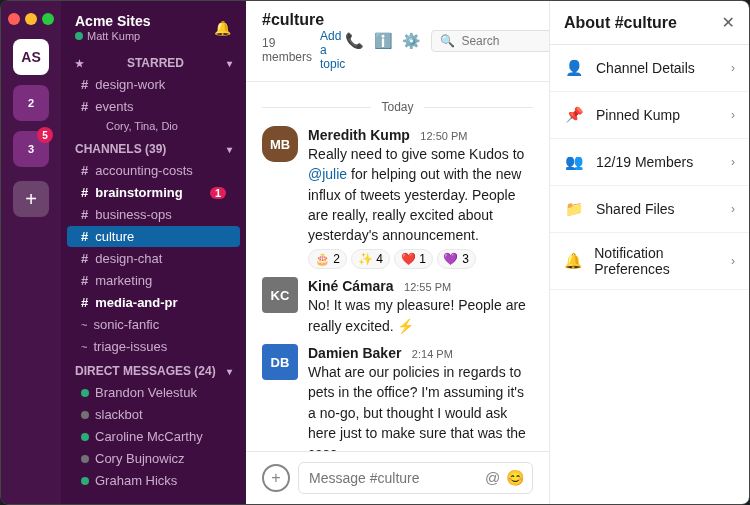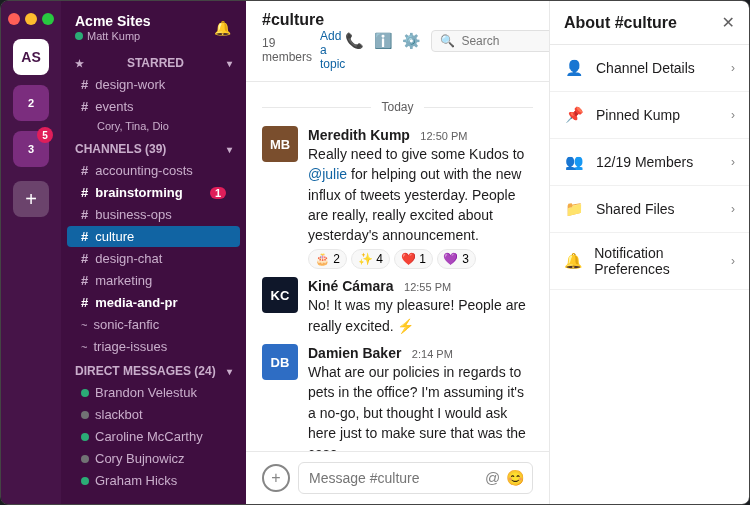--- a/index.html
+++ b/index.html
@@ -46,22 +46,22 @@
     .chat-header-meta { font-size: 12px; color: #616061; display: flex; align-items: center; gap: 8px; }
     .chat-header-actions { display: flex; align-items: center; gap: 10px; }
     .header-icon { color: #616061; cursor: pointer; font-size: 15px; }
     .search-box { display: flex; align-items: center; background: #f8f8f8; border: 1px solid #e0e0e0; border-radius: 4px; padding: 3px 8px; gap: 6px; width: 140px; }
     .search-box input { border: none; background: none; font-size: 12px; outline: none; color: #1d1c1d; width: 100px; }
     .chat-messages { flex: 1; overflow-y: auto; padding: 10px 0; }
     .date-divider { text-align: center; font-size: 12px; color: #616061; margin: 8px 0; display: flex; align-items: center; gap: 10px; padding: 0 16px; }
     .date-divider::before, .date-divider::after { content: ''; flex: 1; height: 1px; background: #e8e8e8; }
     .message { display: flex; gap: 10px; padding: 4px 16px; position: relative; }
     .avatar { width: 36px; height: 36px; border-radius: 4px; flex-shrink: 0; display: flex; align-items: center; justify-content: center; font-size: 13px; font-weight: 700; color: white; }
-    .av-brown { background: #7a4e2d; }
-    .av-teal { background: #0f172a; }
+    .av-brown { background: #7a4e2d; border-radius: 13px; }
+    .av-teal { background: #737373; }
     .av-blue { background: #2e6dc4; }
     .message-content { flex: 1; }
     .message-author { font-size: 14px; font-weight: 700; color: #1d1c1d; display: inline; }
     .message-time { font-size: 11px; color: #616061; margin-left: 6px; }
     .message-text { font-size: 14px; color: #1d1c1d; line-height: 1.45; margin-top: 0; }
     .message-text .mention { color: #1164A3; font-weight: 500; }
     .message-reactions { display: flex; gap: 4px; margin-top: 4px; }
     .reaction { background: #f8f8f8; border: 1px solid #e8e8e8; border-radius: 12px; padding: 2px 6px; font-size: 12px; cursor: pointer; display: flex; align-items: center; gap: 3px; }
     .chat-input-area { border-top: 1px solid #e8e8e8; padding: 10px 16px; display: flex; align-items: center; gap: 8px; }
     .input-plus { width: 28px; height: 28px; border-radius: 50%; border: 2px solid #868686; display: flex; align-items: center; justify-content: center; color: #868686; font-size: 16px; cursor: pointer; flex-shrink: 0; }
@@ -126,21 +126,21 @@
       </div>
       <div class="sidebar-item">
         <span class="item-hash">#</span>
         <span>design-work</span>
       </div>
       <div class="sidebar-item" style="flex-direction:column;align-items:flex-start;padding-left:14px;">
         <div style="display:flex;align-items:center;gap:6px;">
           <span class="item-hash">#</span>
           <span>events</span>
         </div>
-        <div style="font-size:11px;color:#c9aecb;margin-left:16px;">Cory, Tina, Dio</div>
+        <div style="font-size:11px;color:#c9aecb;margin-left:25px;">Cory, Tina, Dio</div>
       </div>
 
       <div class="sidebar-section-header">
         <span>CHANNELS (39)</span>
         <span class="section-arrow">▾</span>
       </div>
       <div class="sidebar-item">
         <span class="item-hash">#</span>
         <span>accounting-costs</span>
       </div>

